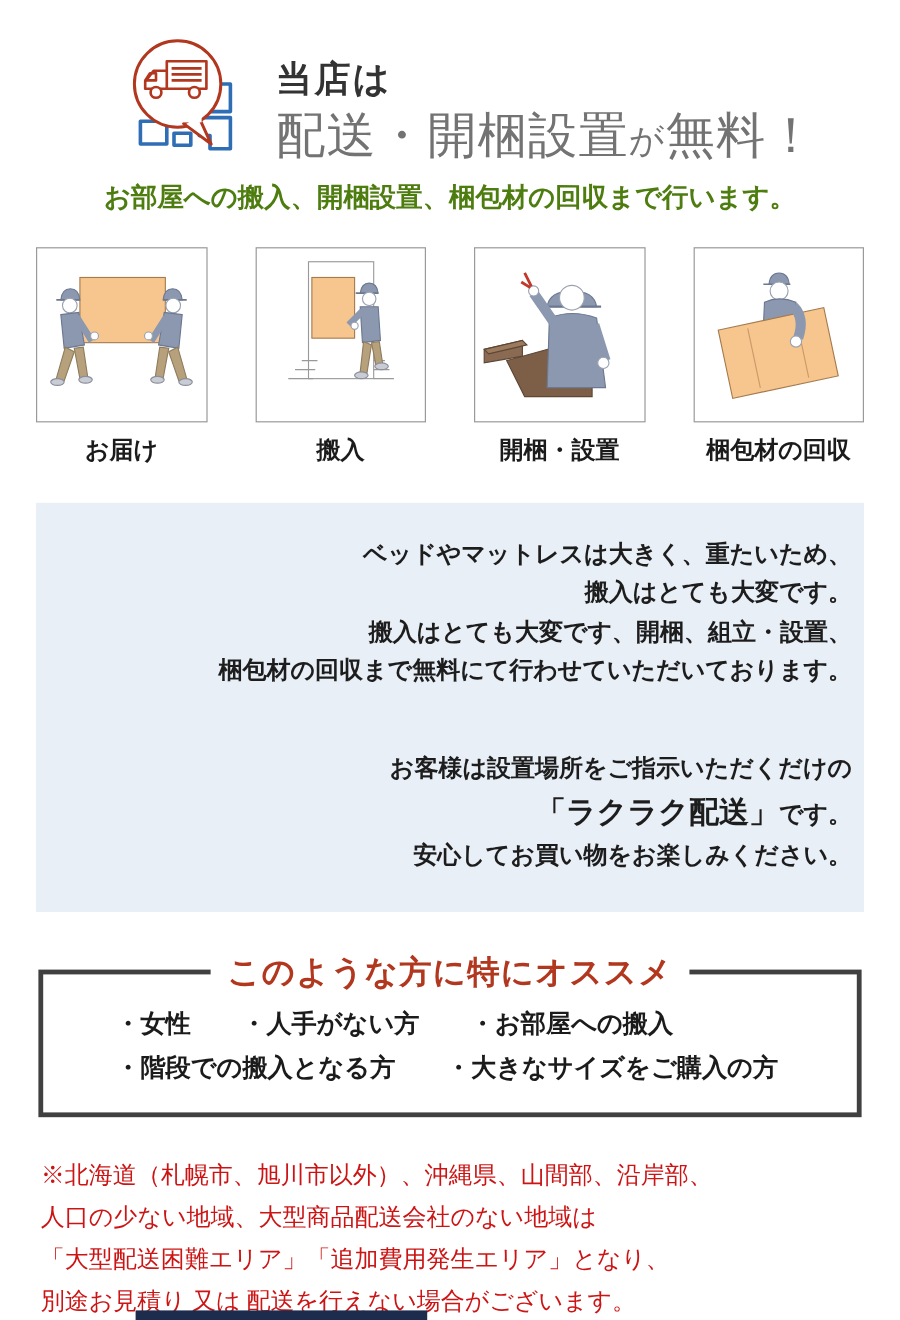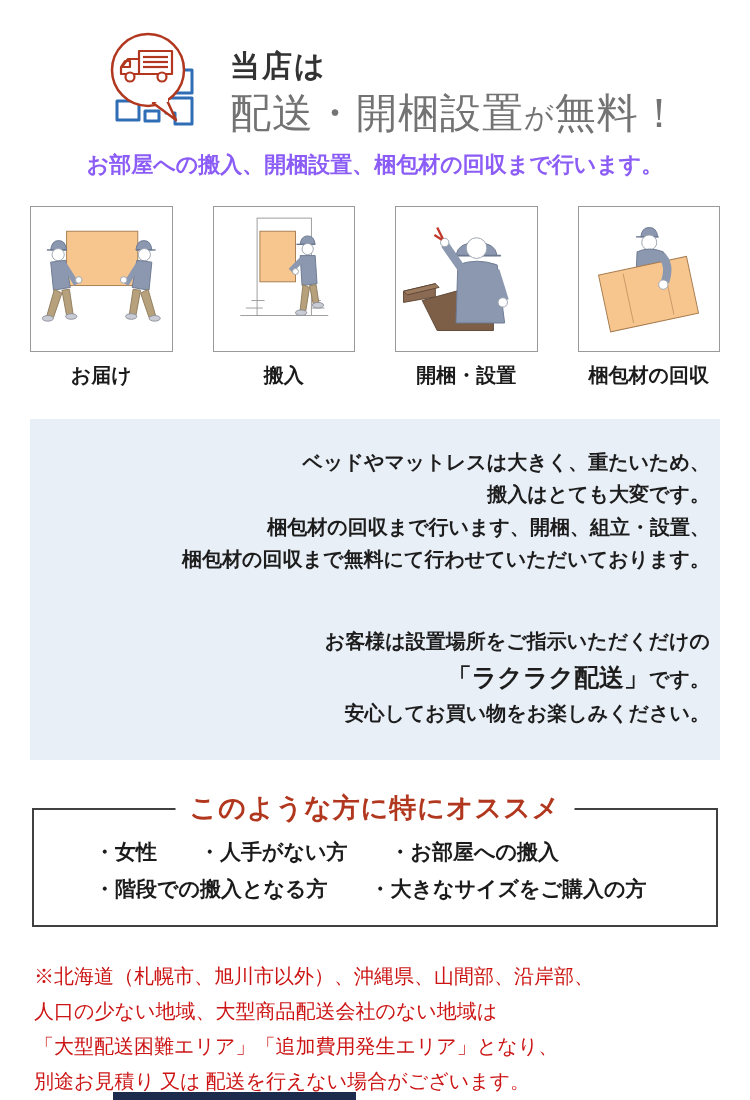--- a/index.html
+++ b/index.html
@@ -10,34 +10,34 @@
     color:#1b1b1b;
   }
   
   .hero{display:flex;align-items:flex-end;padding:30px 0 0 96px;}
   .hero-icon{width:118px;height:106px;flex:0 0 auto;}
   .hero-text{margin:4px 0 0 16px;}
   .hero-intro{font-size:30px;font-weight:bold;color:#333;letter-spacing:2px;}
   .hero-title{margin-top:4px;font-weight:normal;color:#737373;letter-spacing:1px;line-height:1.1;}
   .hero-title .big{font-size:41px;}
   .hero-title .small{font-size:29px;}
-  .hero-subtitle{margin-top:14px;text-align:center;font-size:22px;font-weight:bold;color:#8b5cf6;}
+  .hero-subtitle{margin-top:14px;text-align:center;font-size:22px;font-weight:bold;color:#4d7c0f;}
   
   .steps{display:flex;justify-content:space-between;margin:26px 30px 0;gap:40px;}
   .step{width:150px;}
   .step-panel{height:146px;border:1px solid #9a9a9a;background:#fff;box-sizing:border-box;}
   .step-panel svg{display:block;width:100%;height:100%;}
   .step-label{margin-top:10px;text-align:center;font-size:20px;font-weight:600;color:#1b1b1b;}
   
   .info-box{margin:30px 30px 0;background:#e9eff7;padding:27px 10px 30px;text-align:right;
     font-size:20px;line-height:1.62;font-weight:600;color:#1d1d1d;}
   .info-box .p2{margin-top:49px;}
   .info-box .hl{font-size:25px;font-weight:bold;}
   
-  .recommend{position:relative;margin:48px 32px 0;border:2px solid #404040;
+  .recommend{position:relative;margin:48px 32px 0;border:4px solid #404040;
     padding:24px 16px 18px 60px;box-sizing:border-box;}
   .recommend-title{position:absolute;top:-20px;left:50%;transform:translateX(-50%);
     background:#fff;padding:0 14px;white-space:nowrap;
     font-size:27px;font-weight:bold;color:#b2371f;letter-spacing:1px;}
   .recommend-row{font-size:21px;font-weight:600;line-height:1.75;color:#1b1b1b;}
   
   .notes{margin:38px 34px 0;font-family:"Liberation Serif","DejaVu Serif",serif;
     color:#cc1414;font-size:20px;}
   .notes p{margin:0 0 13px;line-height:1.1;}
   
@@ -161,21 +161,21 @@
     </div>
     <div class="step-label">梱包材の回収</div>
   </div>
 
 </div>
 
 <div class="info-box">
   <div class="p1">
     <div>ベッドやマットレスは大きく、重たいため、</div>
     <div>搬入はとても大変です。</div>
-    <div>梱包材の回収まで行います、開梱、組立・設置、</div>
+    <div>搬入はとても大変です、開梱、組立・設置、</div>
     <div>梱包材の回収まで無料にて行わせていただいております。</div>
   </div>
   <div class="p2">
     <div>お客様は設置場所をご指示いただくだけの</div>
     <div><span class="hl">「ラクラク配送」</span><span>です。</span></div>
     <div>安心してお買い物をお楽しみください。</div>
   </div>
 </div>
 
 <div class="recommend">

